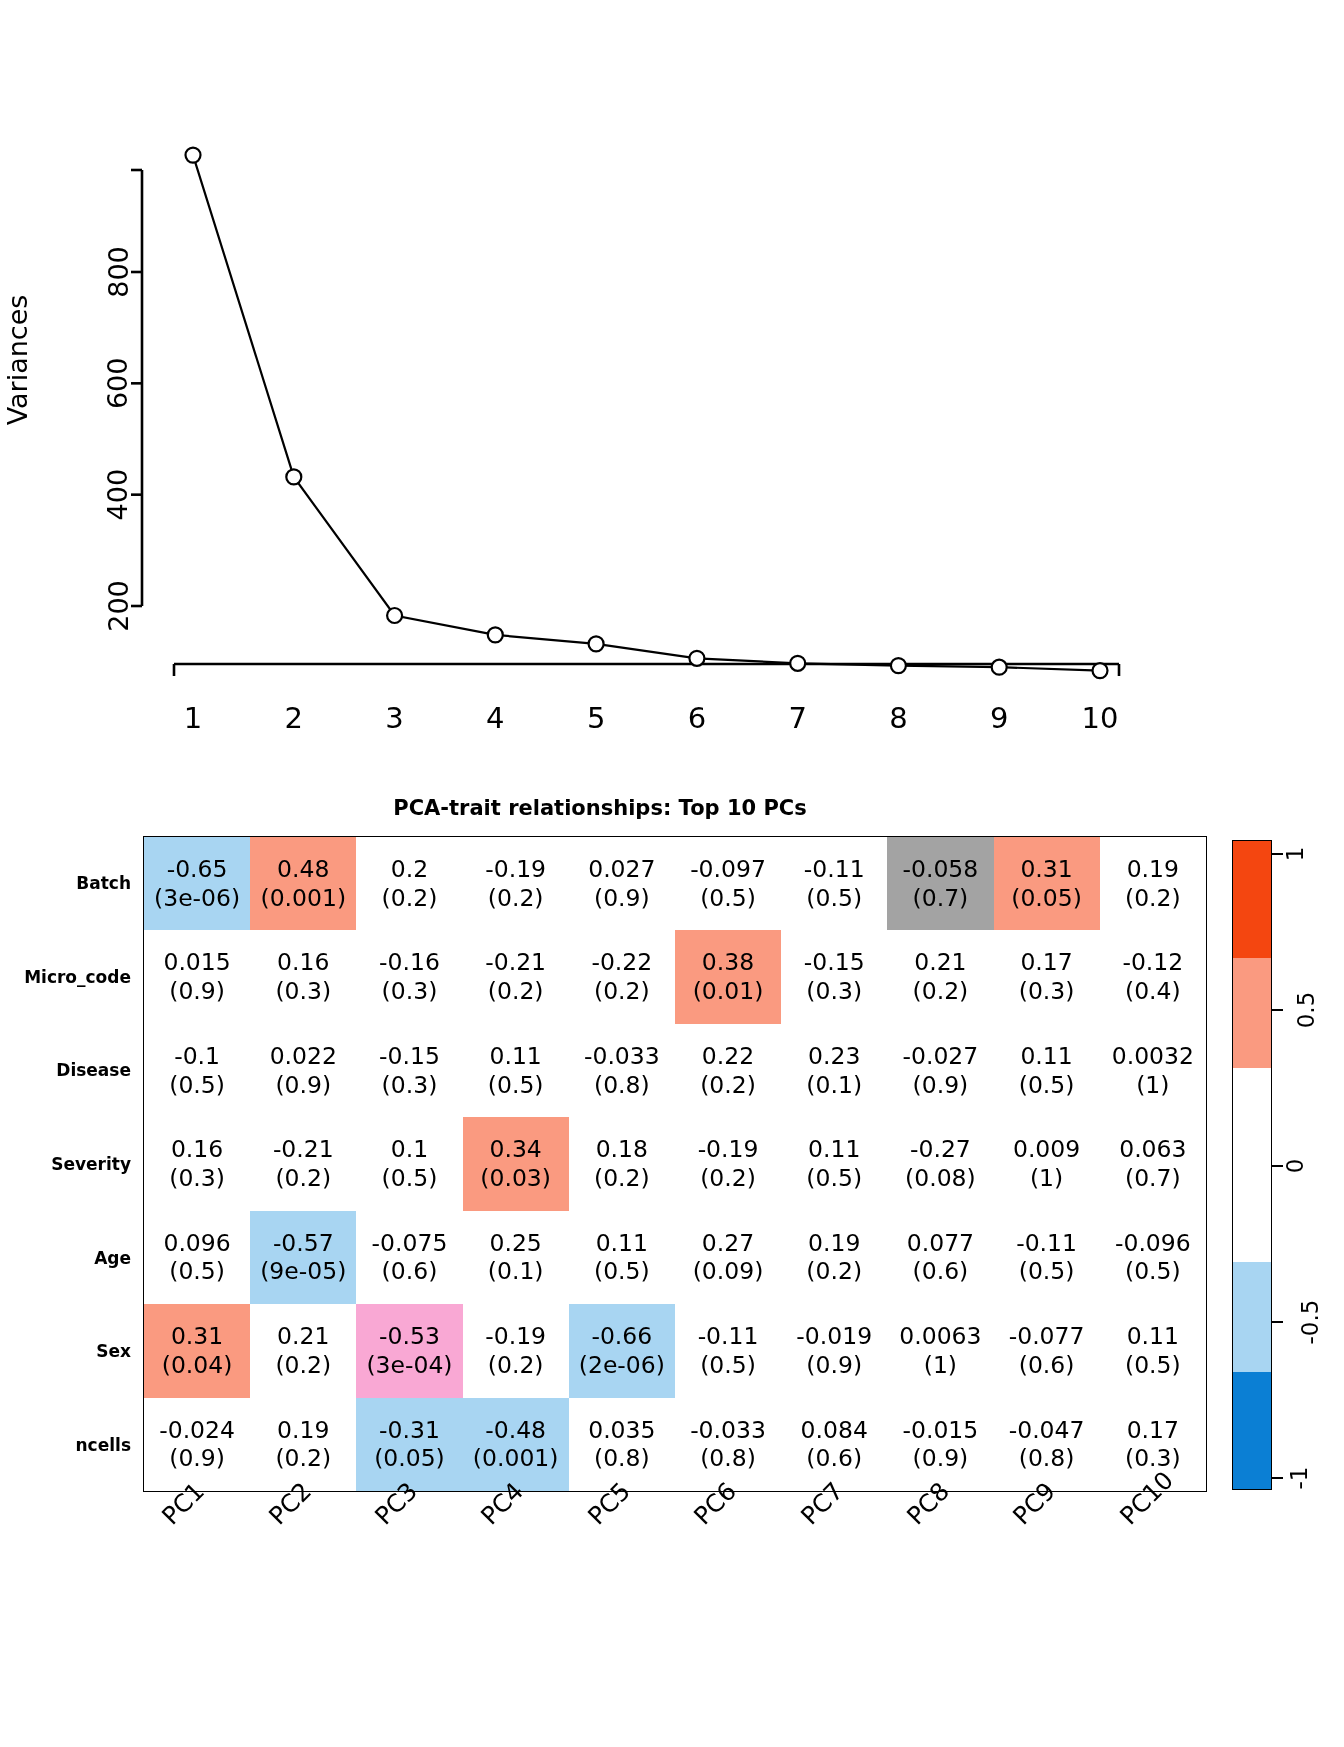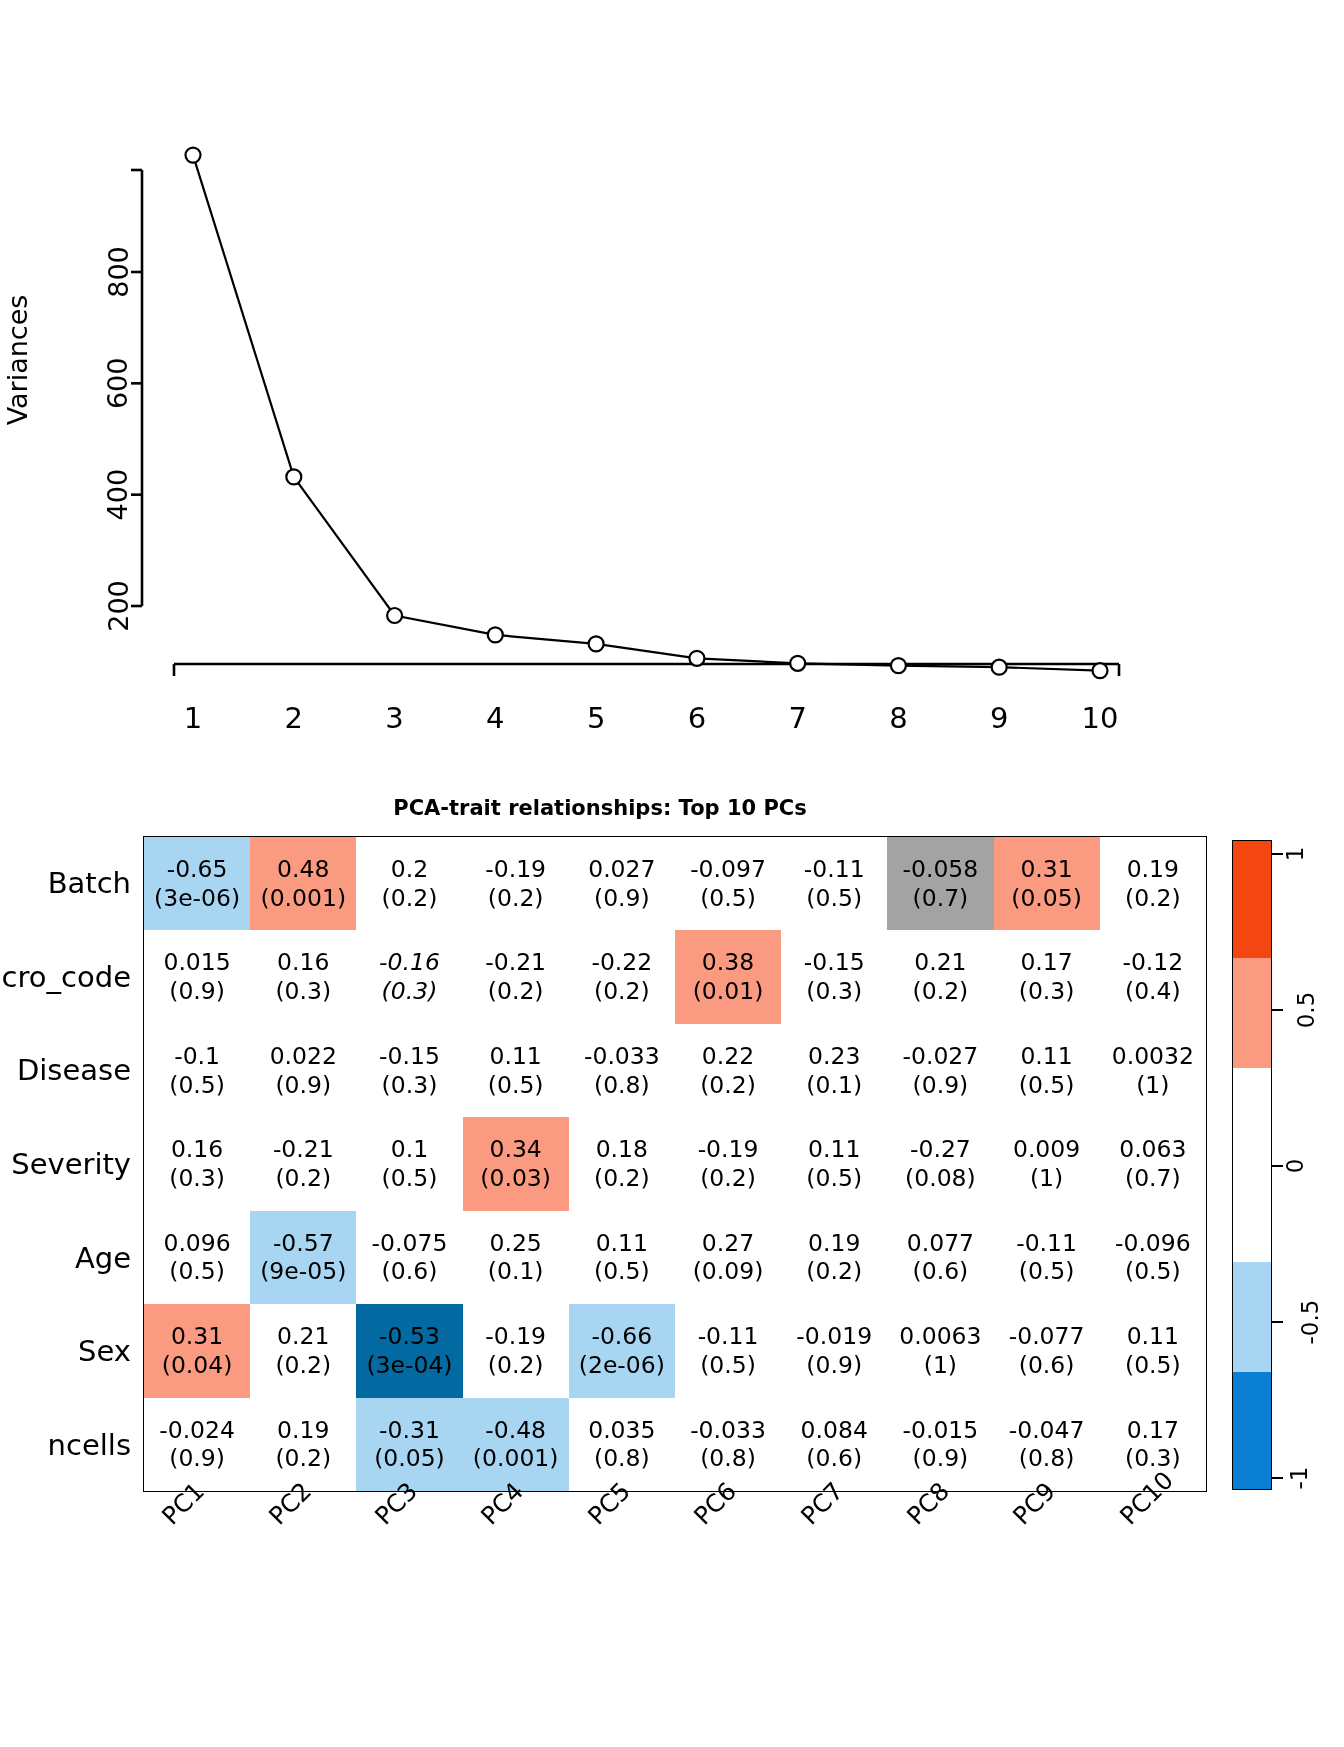--- a/index.html
+++ b/index.html
@@ -76,22 +76,23 @@
     position: absolute;
     left: 0; top: 76px;
     width: 140px; height: 656px;
   }
   .rowlabel {
     height: 93.71px;
     display: flex;
     align-items: center;
     justify-content: flex-end;
     padding-right: 9px;
-    font-size: 29px;
+    font-size: 17px;
     white-space: nowrap;
+    font-weight: bold;
   }
   .collabels {
     position: absolute;
     left: 143px; top: 736px;
     width: 1064px; height: 120px;
   }
   .collabel {
     position: absolute;
     top: 0;
     font-size: 24.5px;
@@ -239,21 +240,21 @@
           </tr>
           <tr>
             <td style="background: rgb(255, 255, 255);">
               <div>0.015</div>
               <div>(0.9)</div>
             </td>
             <td style="background: rgb(255, 255, 255);">
               <div>0.16</div>
               <div>(0.3)</div>
             </td>
-            <td style="background: rgb(255, 255, 255); font-style: italic;">
+            <td style="background: rgb(255, 255, 255);">
               <div>-0.16</div>
               <div>(0.3)</div>
             </td>
             <td style="background: rgb(255, 255, 255);">
               <div>-0.21</div>
               <div>(0.2)</div>
             </td>
             <td style="background: rgb(255, 255, 255);">
               <div>-0.22</div>
               <div>(0.2)</div>
@@ -407,21 +408,21 @@
           </tr>
           <tr>
             <td style="background: rgb(250, 154, 128);">
               <div>0.31</div>
               <div>(0.04)</div>
             </td>
             <td style="background: rgb(255, 255, 255);">
               <div>0.21</div>
               <div>(0.2)</div>
             </td>
-            <td style="background: #0369a1; margin-left: 28px;">
+            <td style="background: #f9a8d4; margin-left: 28px;">
               <div>-0.53</div>
               <div>(3e-04)</div>
             </td>
             <td style="background: rgb(255, 255, 255);">
               <div>-0.19</div>
               <div>(0.2)</div>
             </td>
             <td style="background: rgb(168, 213, 242); margin-left: 20px;">
               <div>-0.66</div>
               <div>(2e-06)</div>

